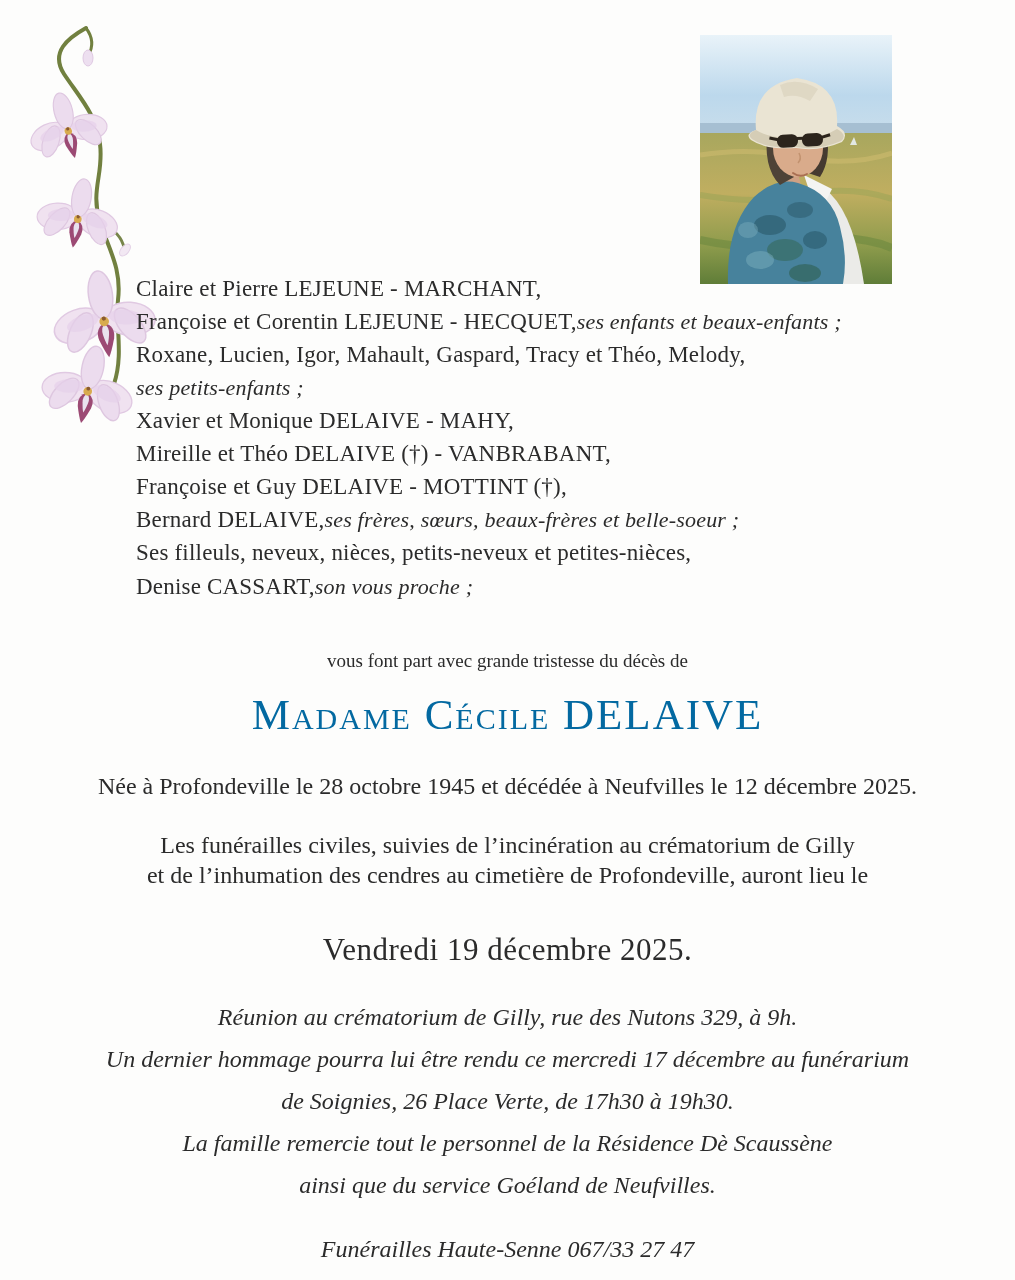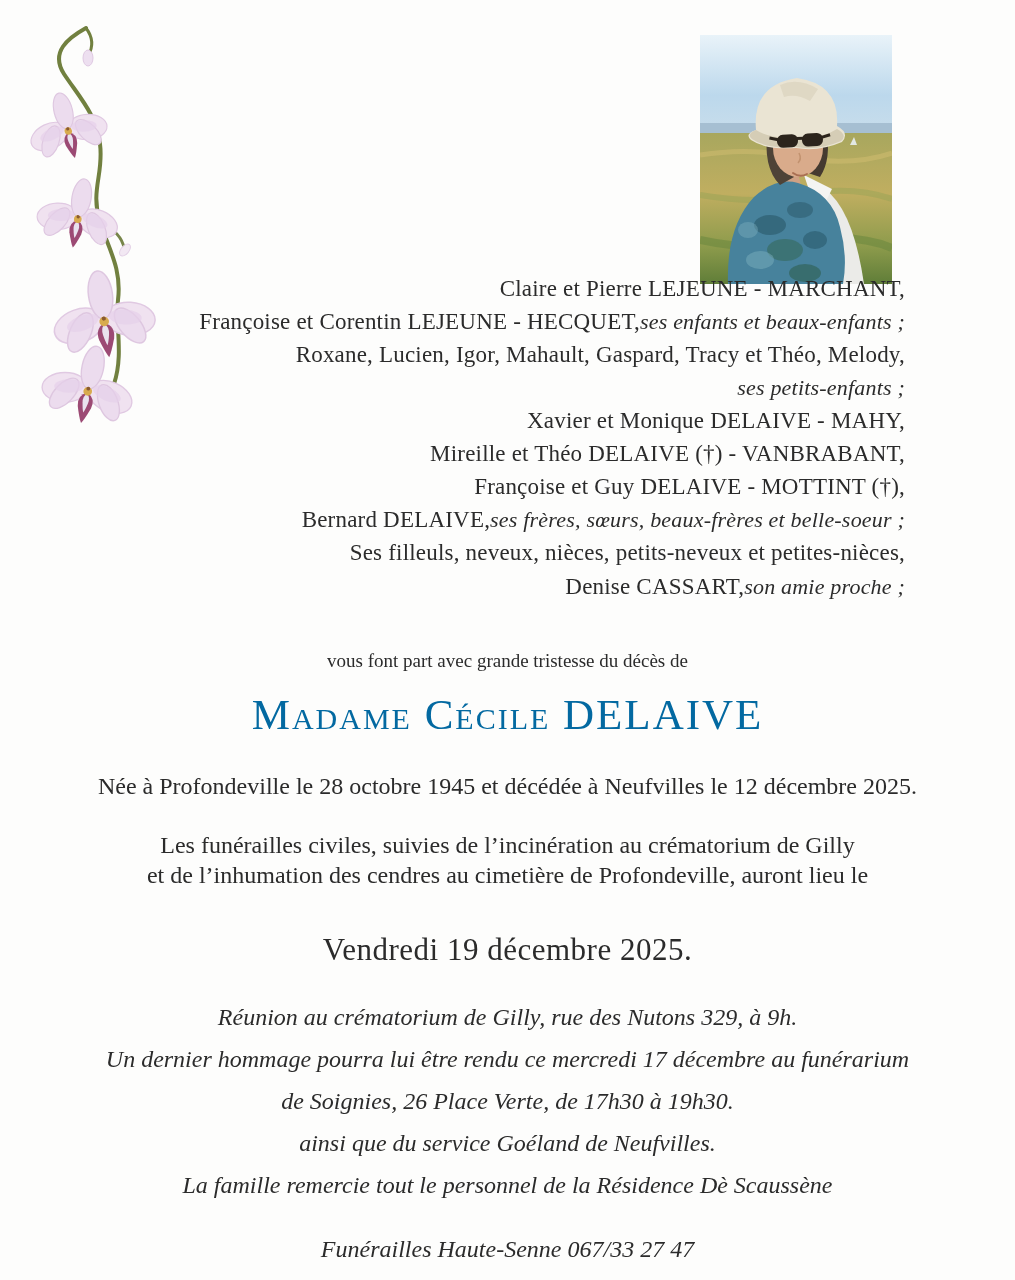--- a/index.html
+++ b/index.html
@@ -35,21 +35,21 @@
 
   
   .family {
     position: absolute;
     left: 136px;
     top: 276px;
     width: 769px;
   }
   .fam-row {
     display: flex;
-    justify-content: flex-end;
+    justify-content: flex-start;
     align-items: baseline;
     font-size: 23px;
     line-height: 26px;
     margin-bottom: 7px;
     letter-spacing: 0.2px;
   }
   .fam-row .rel {
     font-style: italic;
     font-size: 22px;
     white-space: nowrap;
@@ -223,34 +223,34 @@
     <div class="fam-row">
       <span class="nm">Bernard DELAIVE,</span>
       <span class="rel">ses frères, sœurs, beaux-frères et belle-soeur ;</span>
     </div>
     <div class="fam-row gap-md">
       <span class="nm">Ses filleuls, neveux, nièces, petits-neveux et petites-nièces,</span>
       <span class="rel"></span>
     </div>
     <div class="fam-row gap-xs">
       <span class="nm">Denise CASSART,</span>
-      <span class="rel">son amie proche ;</span>
+      <span class="rel">son vous proche ;</span>
     </div>
   </div>
 
   <div class="center-col">
     <div class="intro">vous font part avec grande tristesse du décès de</div>
     <div class="deceased-name">Madame Cécile DELAIVE</div>
     <div class="life-dates">Née à Profondeville le 28 octobre 1945 et décédée à Neufvilles le 12 décembre 2025.</div>
     <div class="ceremony">
       <div>Les funérailles civiles, suivies de l’incinération au crématorium de Gilly</div>
       <div>et de l’inhumation des cendres au cimetière de Profondeville, auront lieu le</div>
     </div>
     <div class="ceremony-date">Vendredi 19 décembre 2025.</div>
     <div class="it-line">Réunion au crématorium de Gilly, rue des Nutons 329, à 9h.</div>
     <div class="it-line">Un dernier hommage pourra lui être rendu ce mercredi 17 décembre au funérarium</div>
     <div class="it-line">de Soignies, 26 Place Verte, de 17h30 à 19h30.</div>
+    <div class="it-line">La famille remercie tout le personnel de la Résidence Dè Scaussène</div>
     <div class="it-line">ainsi que du service Goéland de Neufvilles.</div>
-    <div class="it-line">La famille remercie tout le personnel de la Résidence Dè Scaussène</div>
     <div class="funeral-home">Funérailles Haute-Senne 067/33 27 47</div>
   </div>
 
 </div>
 
 </body></html>

